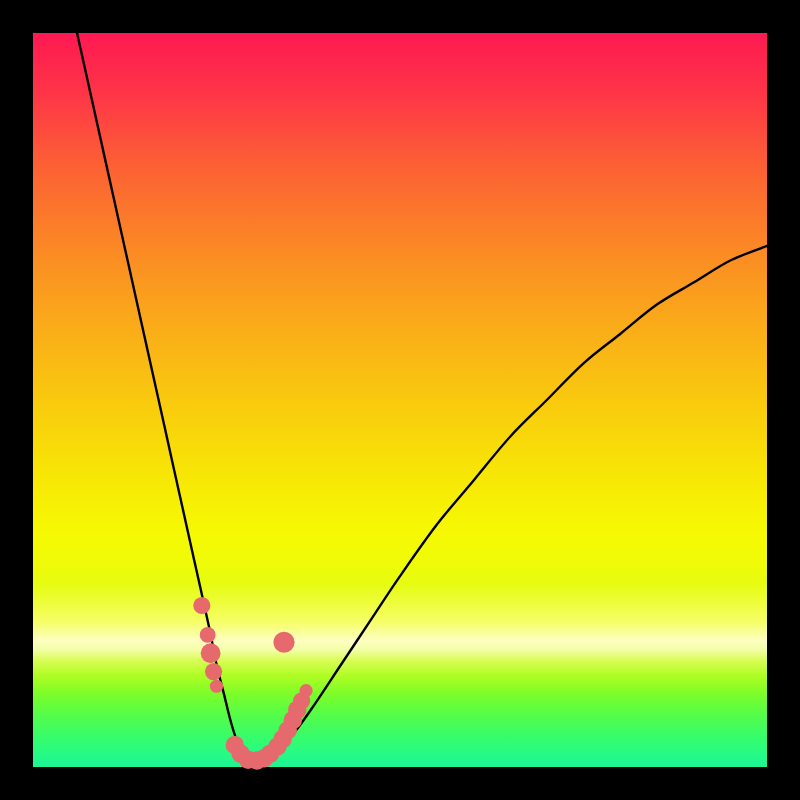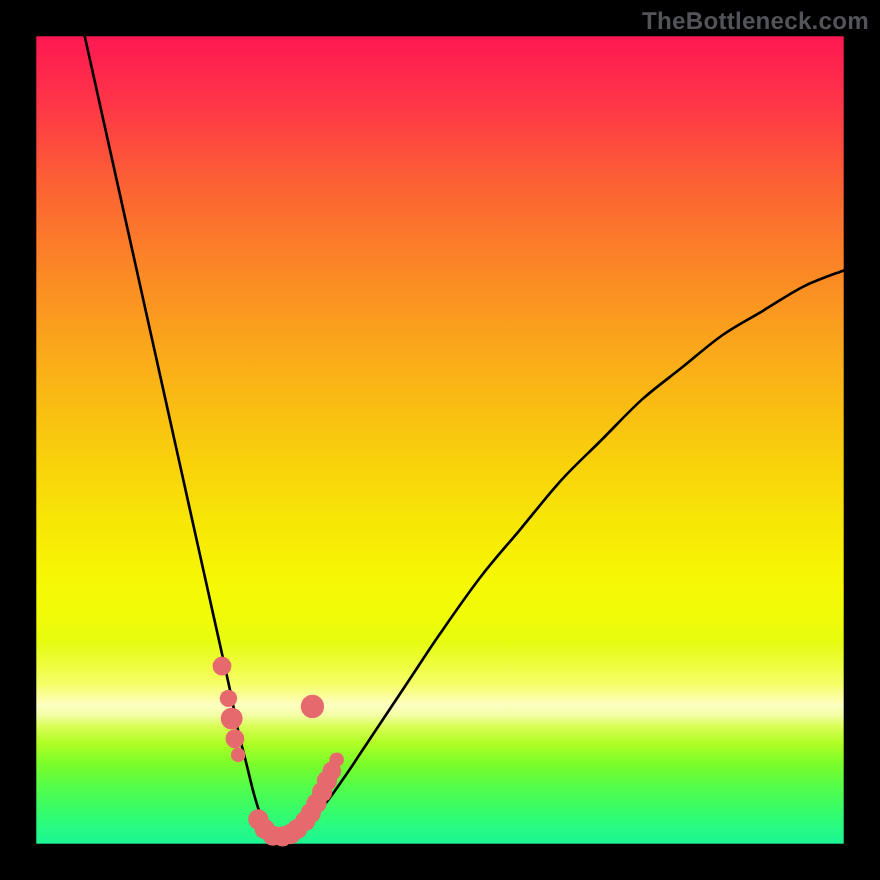--- a/index.html
+++ b/index.html
@@ -94,14 +94,13 @@
           <circle cx="249.56" cy="706.11" r="9.25" fill="#E66A6D" stroke="#E66A6D" stroke-width="0"></circle>
           <circle cx="254.70" cy="697.30" r="9.25" fill="#E66A6D" stroke="#E66A6D" stroke-width="0"></circle>
           <circle cx="259.84" cy="687.02" r="9.25" fill="#E66A6D" stroke="#E66A6D" stroke-width="0"></circle>
           <circle cx="264.24" cy="676.75" r="9.25" fill="#E66A6D" stroke="#E66A6D" stroke-width="0"></circle>
           <circle cx="268.64" cy="667.94" r="8.59" fill="#E66A6D" stroke="#E66A6D" stroke-width="0"></circle>
           <circle cx="273.05" cy="657.66" r="6.61" fill="#E66A6D" stroke="#E66A6D" stroke-width="0"></circle>
           <circle cx="251.03" cy="609.22" r="10.57" fill="#E66A6D" stroke="#E66A6D" stroke-width="0"></circle>
         </g>
     </svg>
   </div>
-  <div class="watermark">TheBottleneck.com</div>
 </div>
 
 </body></html>

